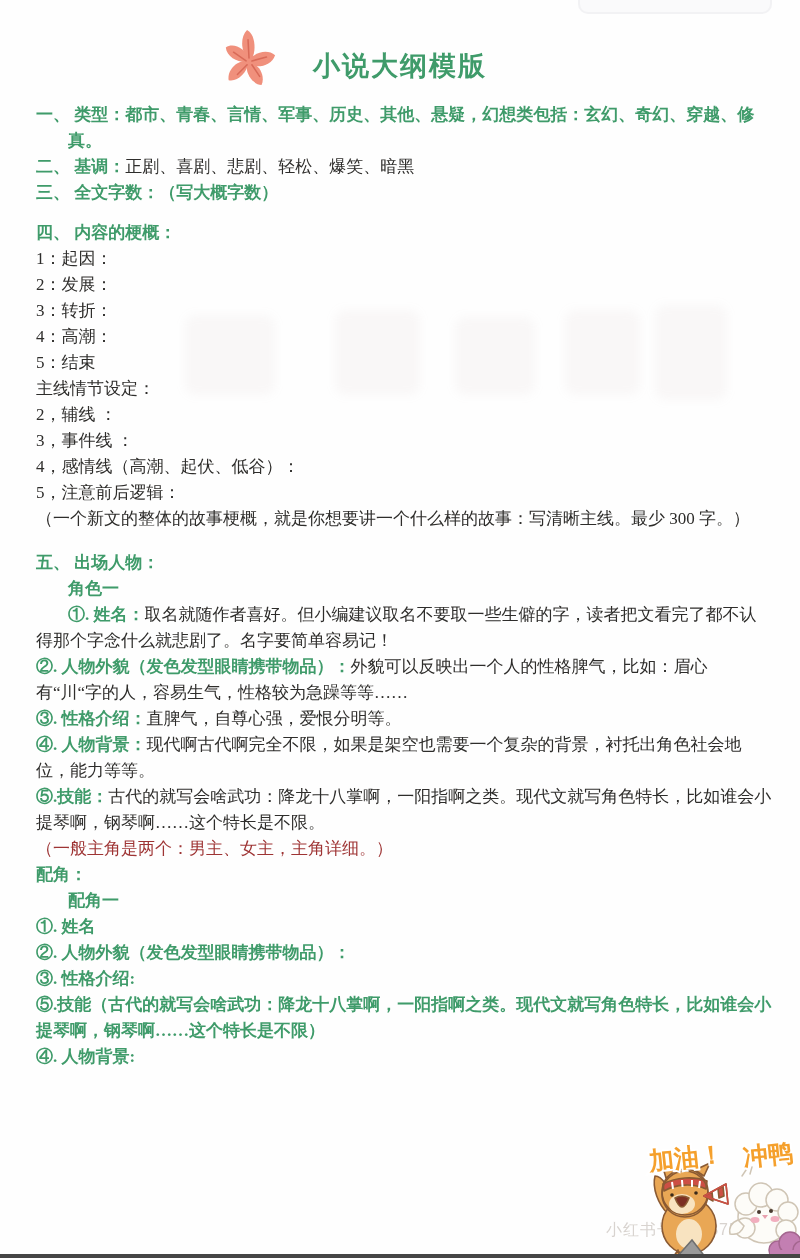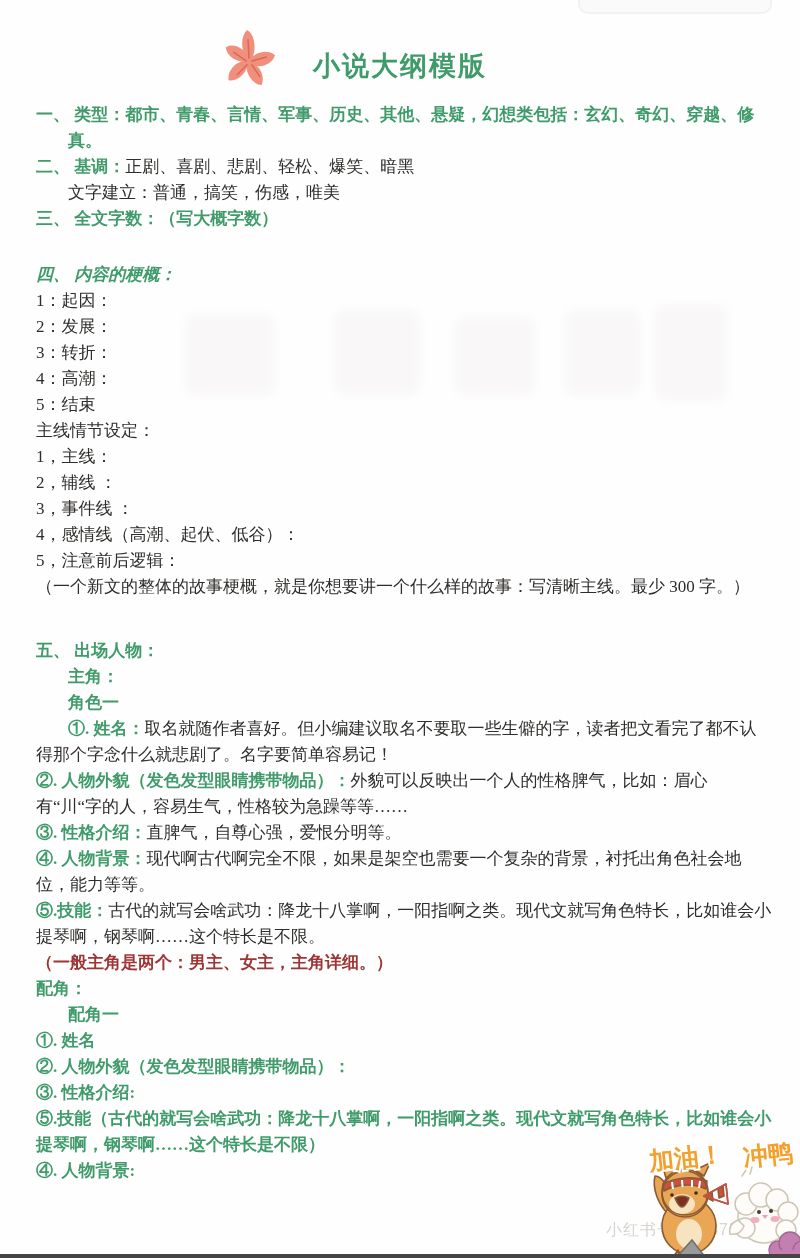--- a/index.html
+++ b/index.html
@@ -25,21 +25,21 @@
   .doc-body{
     position:absolute;top:102px;left:36px;right:28px;
     font-size:17px;line-height:26px;color:var(--text-black);
   }
   .para{margin:0;}
   .p-hang{padding-left:32px;text-indent:-32px;}
   .p-indent{margin-left:32px;}
   .p-fi{text-indent:32px;}
   .seg-g{color:var(--accent-green);font-weight:bold;}
   .seg-k{color:var(--text-black);font-weight:normal;}
-  .seg-r{color:var(--accent-red);font-weight:bold;}
+  .seg-r{color:var(--accent-red);font-weight:normal;}
   
   .center-watermark{position:absolute;top:305px;left:185px;width:545px;height:105px;pointer-events:none;}
   .center-watermark i{position:absolute;display:block;background:rgba(185,150,150,0.07);filter:blur(5px);border-radius:10px;}
   .cw1{left:0;top:10px;width:90px;height:80px;border-radius:45px;}
   .cw2{left:150px;top:5px;width:85px;height:85px;}
   .cw3{left:270px;top:12px;width:80px;height:78px;}
   .cw4{left:380px;top:5px;width:75px;height:85px;}
   .cw5{left:470px;top:0;width:72px;height:95px;}
   
   .bottom-watermark{
@@ -87,37 +87,34 @@
     <i class="cw1"></i>
       <i class="cw2"></i>
       <i class="cw3"></i>
       <i class="cw4"></i>
       <i class="cw5"></i>
   </div>
 
   <div class="doc-body">
       <div class="para p-hang"><span class="seg-g">一、 类型：都市、青春、言情、军事、历史、其他、悬疑，幻想类包括：玄幻、奇幻、穿越、修真。</span></div>
       <div class="para p-hang"><span class="seg-g">二、 基调：</span><span class="seg-k">正剧、喜剧、悲剧、轻松、爆笑、暗黑</span></div>
-      <div class="para p-indent"><span class="seg-k">文字建立：普通，搞笑，伤感，唯美</span></div>
       <div class="para p-hang"><span class="seg-g">三、 全文字数：（写大概字数）</span></div>
-      <div class="para p-hang" style="margin-top: 30px; font-style: italic;"><span class="seg-g">四、 内容的梗概：</span></div>
+      <div class="para p-hang" style="margin-top: 14px;"><span class="seg-g">四、 内容的梗概：</span></div>
       <div class="para"><span class="seg-k">1：起因：</span></div>
       <div class="para"><span class="seg-k">2：发展：</span></div>
       <div class="para"><span class="seg-k">3：转折：</span></div>
       <div class="para"><span class="seg-k">4：高潮：</span></div>
       <div class="para"><span class="seg-k">5：结束</span></div>
       <div class="para"><span class="seg-k">主线情节设定：</span></div>
-      <div class="para"><span class="seg-k">1，主线：</span></div>
       <div class="para"><span class="seg-k">2，辅线 ：</span></div>
       <div class="para"><span class="seg-k">3，事件线 ：</span></div>
       <div class="para"><span class="seg-k">4，感情线（高潮、起伏、低谷）：</span></div>
       <div class="para"><span class="seg-k">5，注意前后逻辑：</span></div>
       <div class="para"><span class="seg-k">（一个新文的整体的故事梗概，就是你想要讲一个什么样的故事：写清晰主线。最少 300 字。）</span></div>
-      <div class="para p-hang" style="margin-top: 38px;"><span class="seg-g">五、 出场人物：</span></div>
-      <div class="para p-indent"><span class="seg-g">主角：</span></div>
+      <div class="para p-hang" style="margin-top: 18px;"><span class="seg-g">五、 出场人物：</span></div>
       <div class="para p-indent"><span class="seg-g">角色一</span></div>
       <div class="para p-fi"><span class="seg-g">①. 姓名：</span><span class="seg-k">取名就随作者喜好。但小编建议取名不要取一些生僻的字，读者把文看完了都不认得那个字念什么就悲剧了。名字要简单容易记！</span></div>
       <div class="para"><span class="seg-g">②. 人物外貌（发色发型眼睛携带物品）：</span><span class="seg-k">外貌可以反映出一个人的性格脾气，比如：眉心有“川“字的人，容易生气，性格较为急躁等等……</span></div>
       <div class="para"><span class="seg-g">③. 性格介绍：</span><span class="seg-k">直脾气，自尊心强，爱恨分明等。</span></div>
       <div class="para"><span class="seg-g">④. 人物背景：</span><span class="seg-k">现代啊古代啊完全不限，如果是架空也需要一个复杂的背景，衬托出角色社会地位，能力等等。</span></div>
       <div class="para"><span class="seg-g">⑤.技能：</span><span class="seg-k">古代的就写会啥武功：降龙十八掌啊，一阳指啊之类。现代文就写角色特长，比如谁会小提琴啊，钢琴啊……这个特长是不限。</span></div>
       <div class="para"><span class="seg-r">（一般主角是两个：男主、女主，主角详细。）</span></div>
       <div class="para"><span class="seg-g">配角：</span></div>
       <div class="para p-indent"><span class="seg-g">配角一</span></div>
       <div class="para"><span class="seg-g">①. 姓名</span></div>

